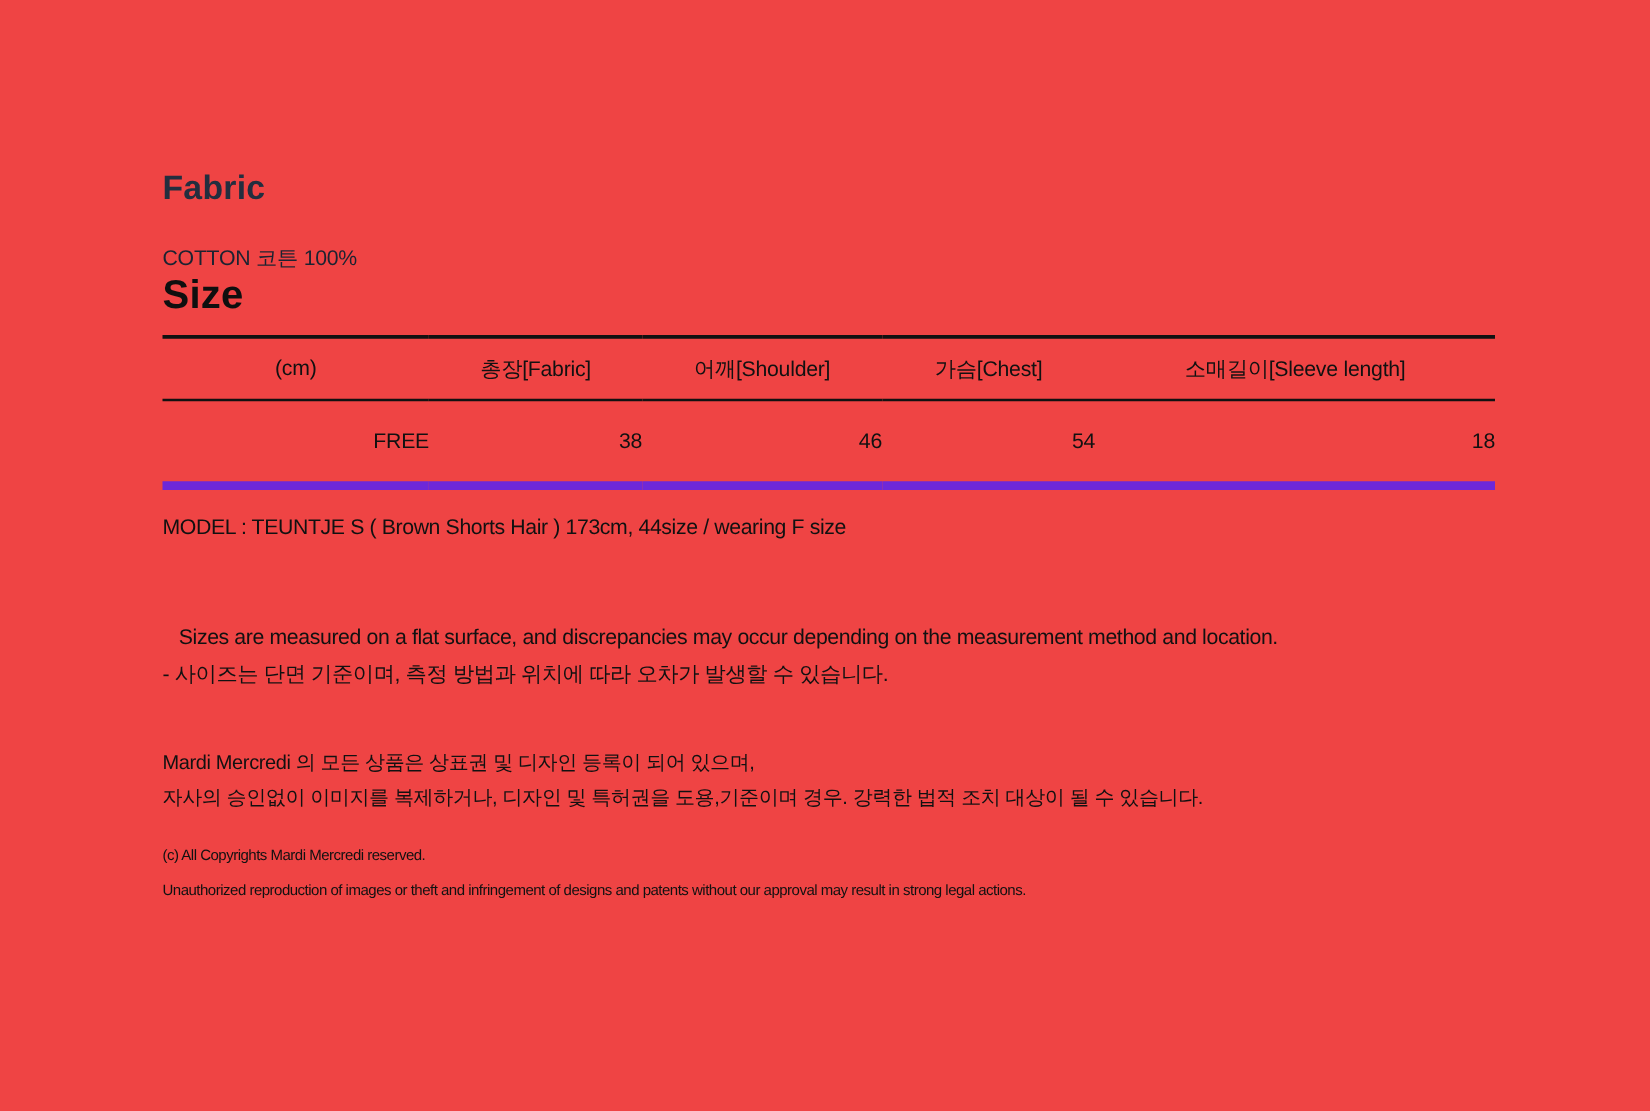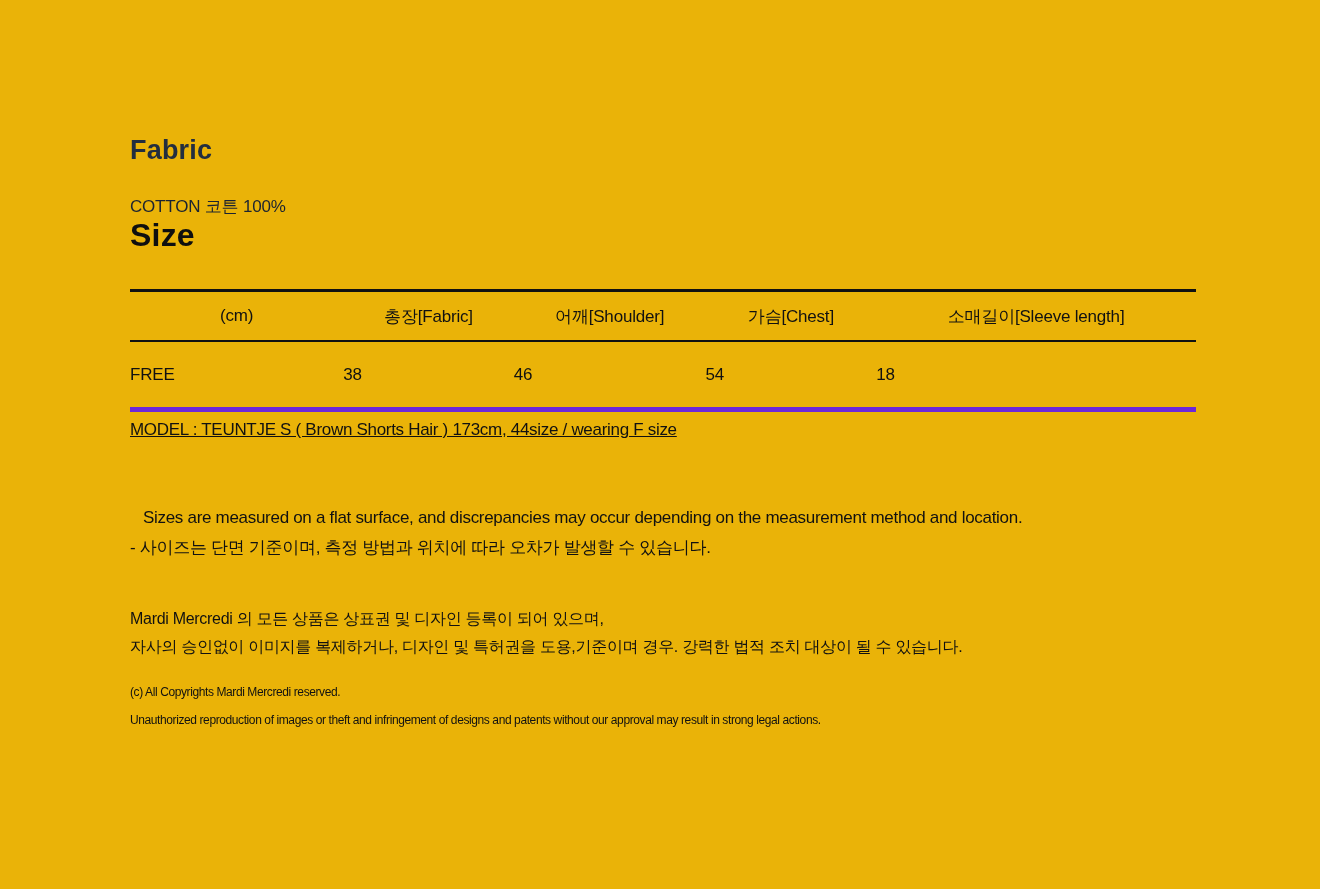--- a/index.html
+++ b/index.html
@@ -8,21 +8,21 @@
     width: 1320px;
     height: 889px;
     overflow: hidden;
     font-family: "Liberation Sans", sans-serif;
     color: #111111;
   }
   .page {
     position: relative;
     width: 1320px;
     height: 889px;
-    background: #eab308;
+    background: #ef4444;
   }
   .content {
     position: absolute;
     left: 130px;
     top: 0;
     width: 1066px;
   }
   .heading {
     font-size: 27px;
     font-weight: 600;
@@ -37,25 +37,25 @@
     color: #0f0f0f;
     font-size: 32px;
   }
   .fabric-content {
     margin-top: 29px;
     font-size: 17px;
     color: #1b2331;
     letter-spacing: -0.2px;
   }
   table.size-table {
-    margin-top: 36px;
+    margin-top: 15px;
     width: 100%;
     border-collapse: collapse;
     border-top: 3px solid #111111;
-    border-bottom: 5px solid #6d28d9;
+    border-bottom: 7px solid #6d28d9;
     table-layout: fixed;
   }
   table.size-table col:nth-child(1) { width: 20%; }
   table.size-table col:nth-child(2) { width: 16%; }
   table.size-table col:nth-child(3) { width: 18%; }
   table.size-table col:nth-child(4) { width: 16%; }
   table.size-table col:nth-child(5) { width: 30%; }
   table.size-table th {
     height: 51px;
     font-size: 17px;
@@ -63,32 +63,31 @@
     text-align: center;
     vertical-align: middle;
     border-bottom: 2px solid #111111;
     letter-spacing: -0.2px;
     color: #111111;
   }
   table.size-table td {
     height: 68px;
     font-size: 17px;
     font-weight: 400;
-    text-align: left;
+    text-align: right;
     vertical-align: middle;
     letter-spacing: -0.2px;
     color: #111111;
   }
   .model-note {
-    margin-top: 8px;
+    margin-top: 20px;
     font-size: 17px;
     line-height: 20px;
     letter-spacing: -0.3px;
     white-space: nowrap;
-    text-decoration: underline;
   }
   .measure-note {
     margin-top: 63px;
     font-size: 17px;
     line-height: 30px;
     letter-spacing: -0.3px;
   }
   .measure-note .line { white-space: nowrap; }
   .measure-note .line-en { padding-left: 13px; }
   .trademark-note {

